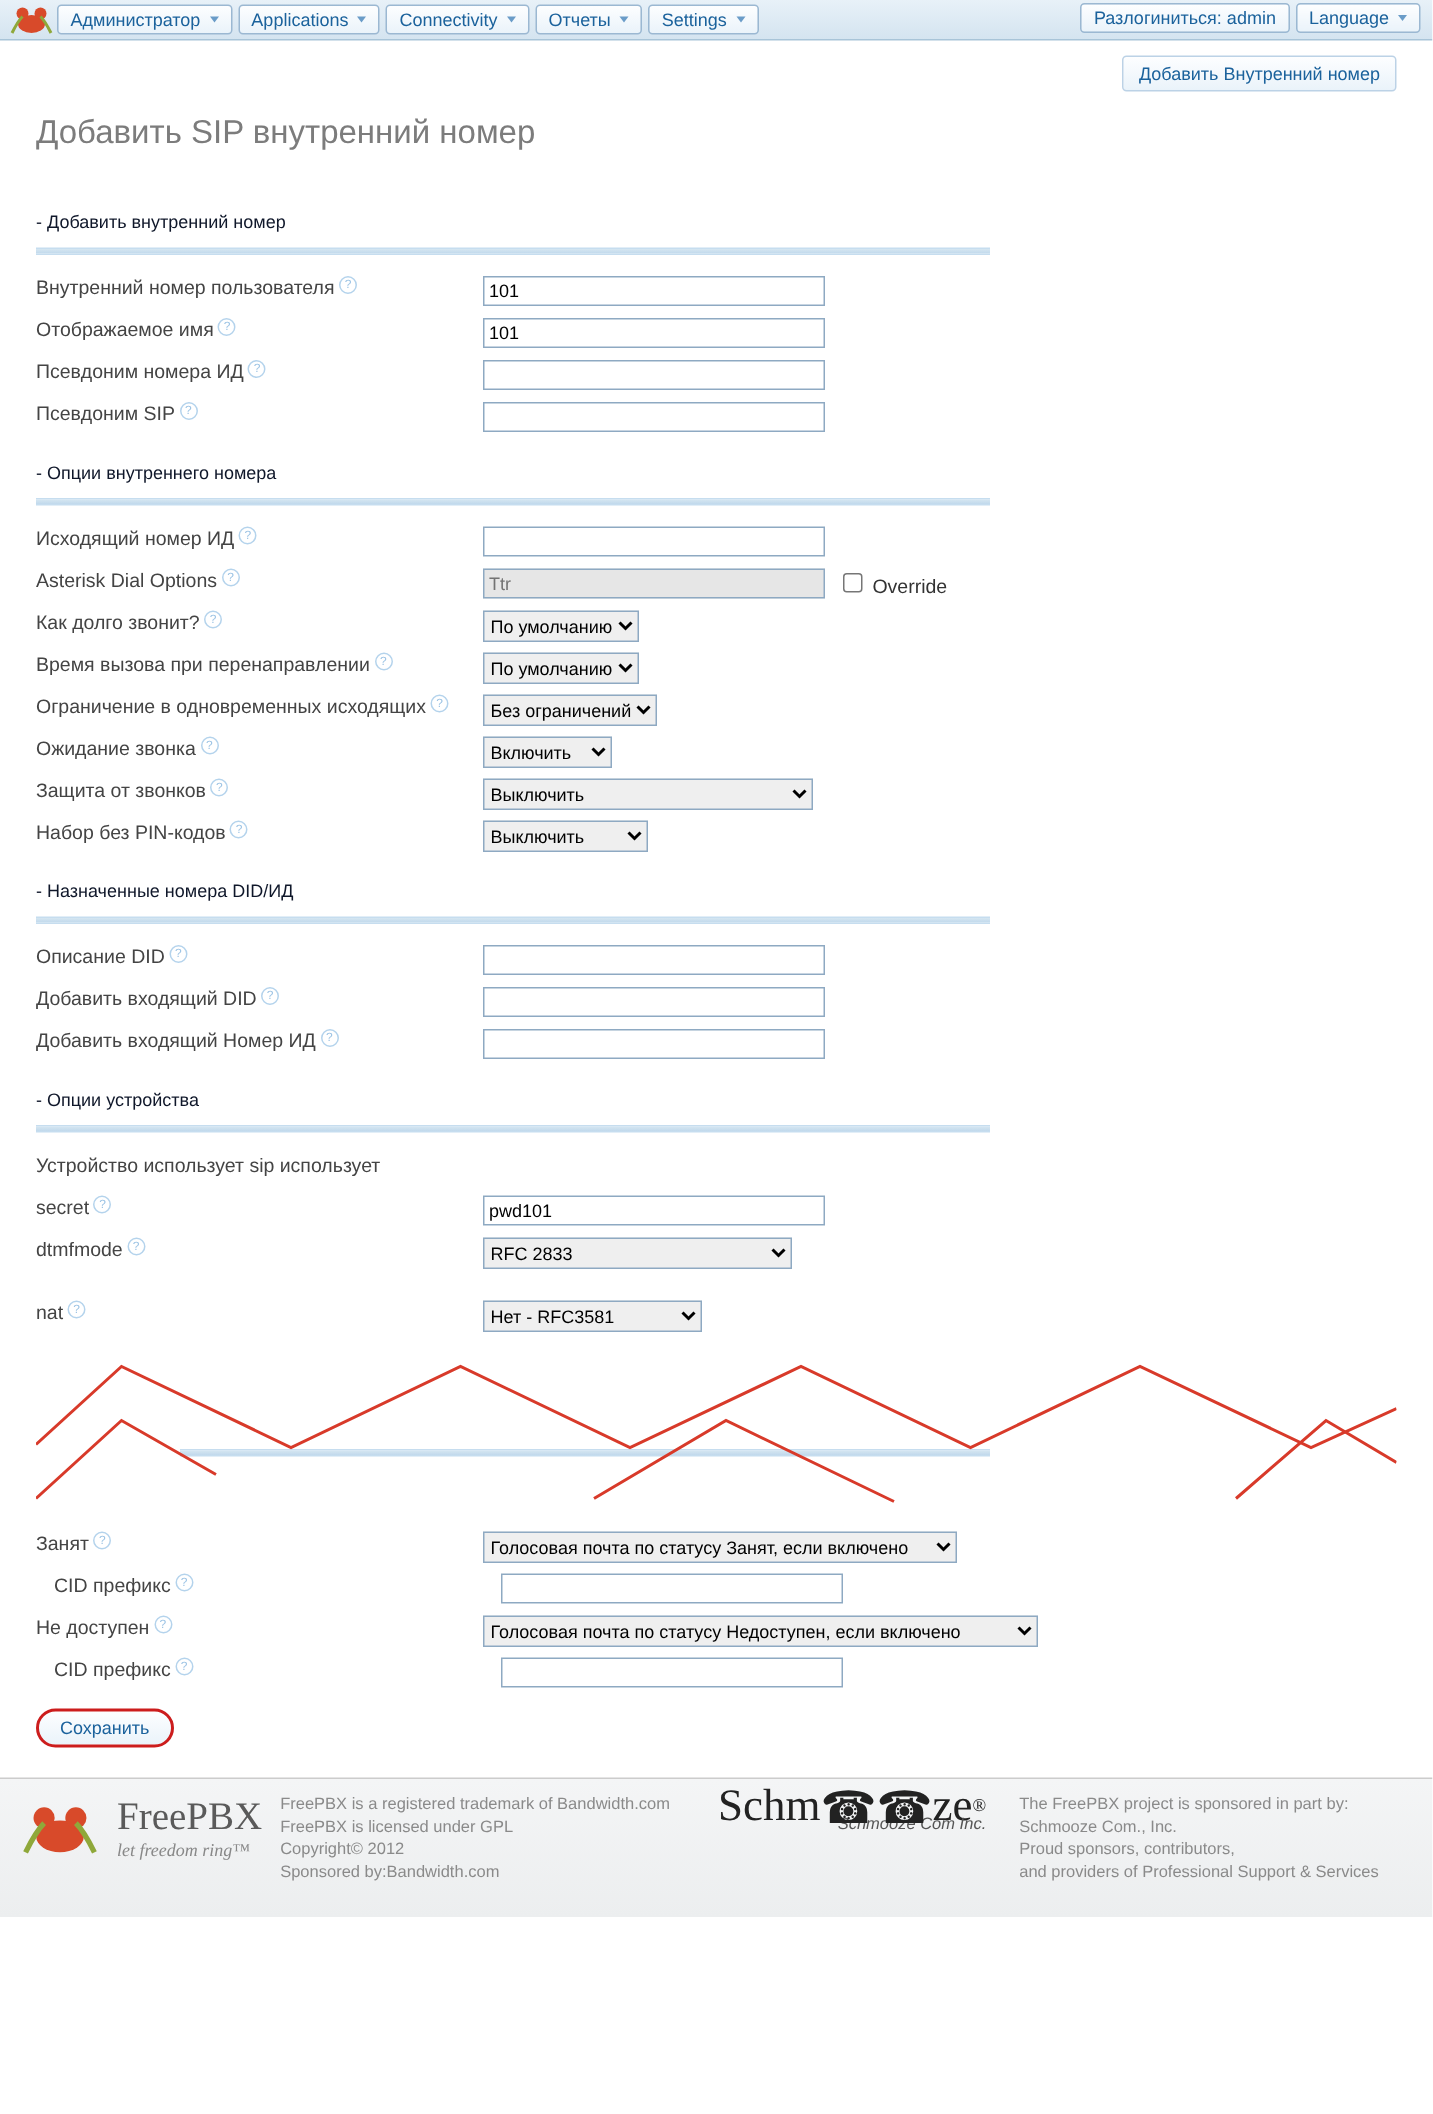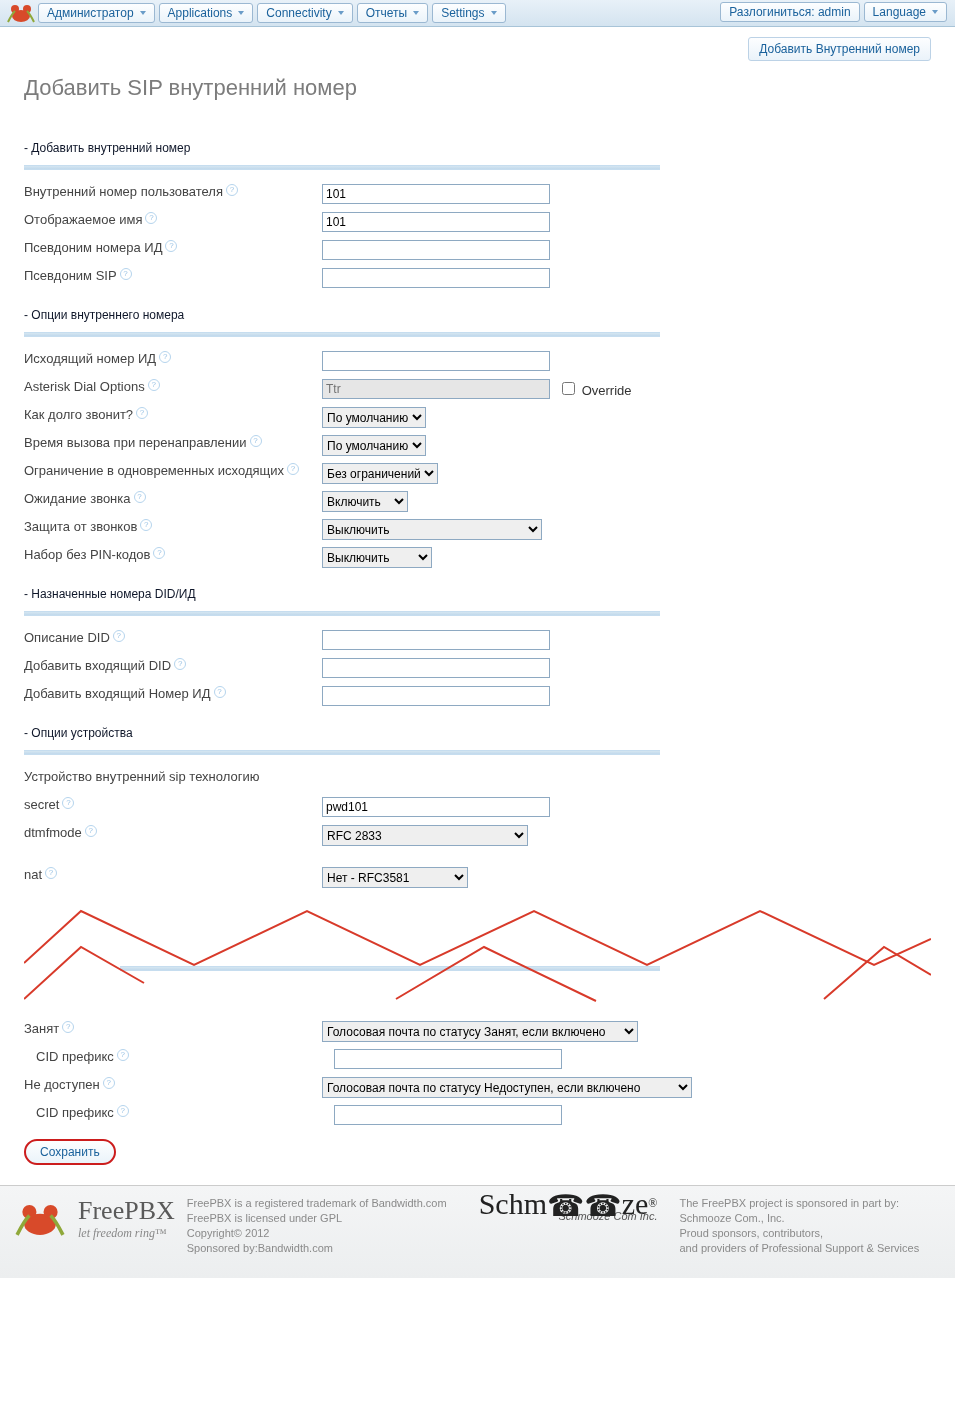--- a/index.html
+++ b/index.html
@@ -153,21 +153,21 @@
   <div class="form-row">
     <span class="lbl"><span>Добавить входящий Номер ИД</span><span class="help">?</span></span>
     <input type="text" class="w225" style="">
   </div>
 
   
   <div class="section-label">- Опции устройства</div>
   <div class="hr-line"></div>
 
   <div class="form-row">
-      <span class="static-text">Устройство внутренний sip технологию</span>
+      <span class="static-text">Устройство использует sip использует</span>
     </div>
   <div class="form-row">
     <span class="lbl"><span>secret</span><span class="help">?</span></span>
     <input type="text" class="w225" value="pwd101" style="">
   </div>
   <div class="form-row">
     <span class="lbl"><span>dtmfmode</span><span class="help">?</span></span>
     <select style="width:206px"><option>RFC 2833</option></select>
   </div>
   <div class="form-row" style="margin-top:20px">

